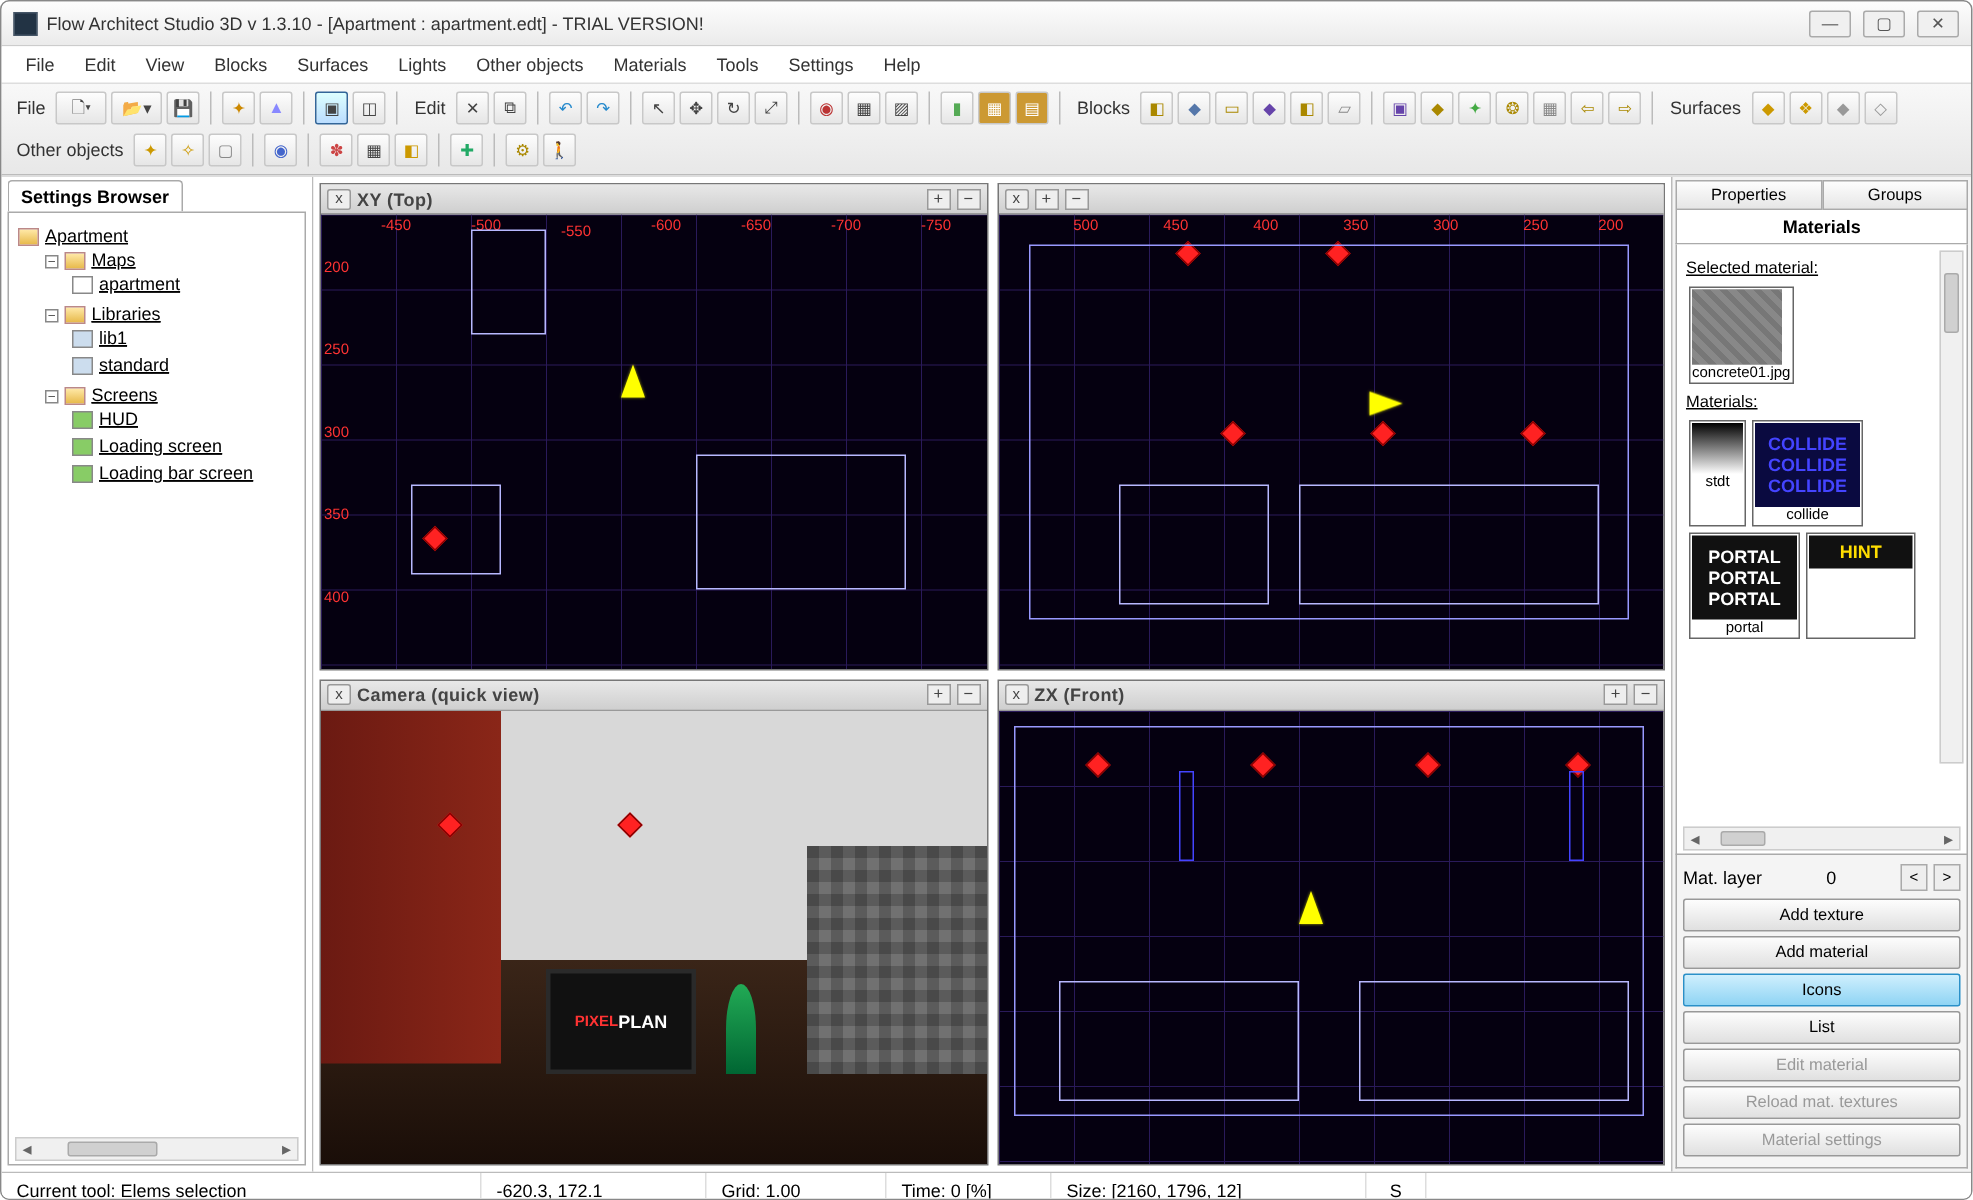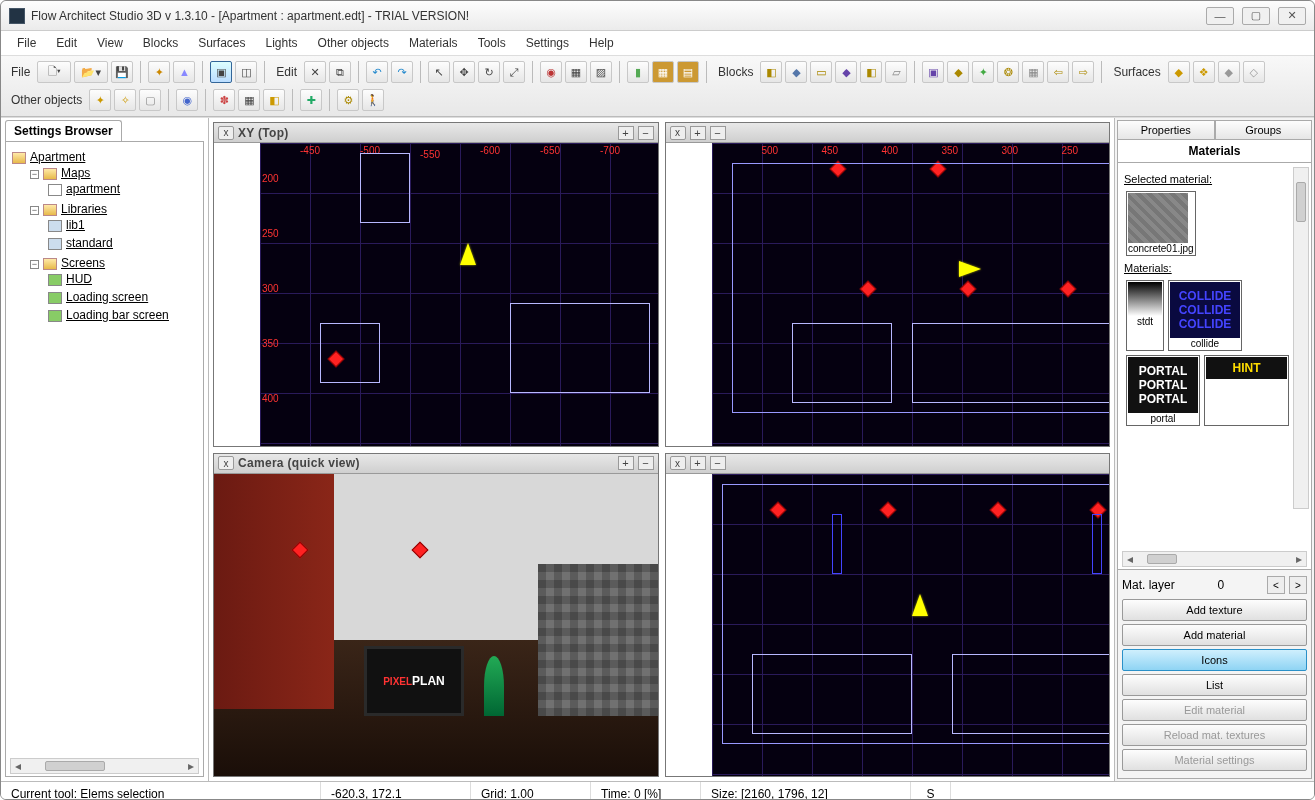--- a/index.html
+++ b/index.html
@@ -32,21 +32,21 @@
 .scroll-h .thumb { width:60px; height:10px; background:#d0d0d0; border:1px solid #aaa; border-radius:2px; margin-left:20px;}
 .scroll-h .arr { width:14px; display:flex;justify-content:center; color:#666;}
 
 .center { flex:1; padding:4px; display:grid; grid-template-columns:1fr 1fr; grid-template-rows:1fr 1fr; gap:6px; background:#fff;}
 .viewport { border:1px solid #777; display:flex; flex-direction:column; min-height:0; }
 .vp-head { height:20px; background:linear-gradient(#e8e8e8,#cfcfcf); border-bottom:1px solid #999; display:flex; align-items:center; padding:0 4px; gap:4px; font-size:11px; color:#444;}
 .vp-head .xbtn { width:16px;height:14px;border:1px solid #999;background:#eee;display:flex;align-items:center;justify-content:center;font-size:10px; border-radius:2px;}
 .vp-head .vtitle { flex:1; font-weight:bold; letter-spacing:0.3px; }
 .vp-head .pm { width:16px;height:14px;border:1px solid #999;background:#eee;display:flex;align-items:center;justify-content:center;font-size:11px;}
 .vp-body { flex:1; position:relative; overflow:hidden; }
-.grid-bg { width:100%; height:100%; background:#050010; position:relative;margin-left:46px; }
+.grid-bg { width:100%; height:100%; background:#050010; position:relative; }
 .gridlines { position:absolute; inset:0; background-image:
   linear-gradient(#2a1a5a 1px, transparent 1px),
   linear-gradient(90deg,#2a1a5a 1px, transparent 1px);
   background-size:50px 50px; }
 .redaxis { position:absolute; font-size:10px; color:#f33; }
 .agent-arrow { position:absolute; width:0;height:0; border-left:8px solid transparent;border-right:8px solid transparent;border-bottom:22px solid #ff0; filter:drop-shadow(0 0 1px #aa0);}
 .camera-bg { width:100%;height:100%; background:linear-gradient(#d8d8d8 0%, #d8d8d8 55%, #3a2518 55%, #1a0e08 100%); position:relative;}
 .wall-red { position:absolute; left:0; top:0; width:120px; height:78%; background:linear-gradient(90deg,#6b1a12,#8a2618); }
 .tv { position:absolute; left:150px; bottom:60px; width:100px; height:70px; background:#111; border:3px solid #2a2a2a; display:flex;align-items:center;justify-content:center; color:#f33; font-weight:bold; font-size:10px;}
 .plant { position:absolute; left:270px; bottom:60px; width:20px; height:60px; background:linear-gradient(#2a5,#063); border-radius:50% 50% 0 0;}
@@ -301,20 +301,21 @@
           <div class="plant"></div>
           <div class="red-dot" style="left:80px;top:70px"></div>
           <div class="red-dot" style="left:200px;top:70px"></div>
         </div>
       </div>
     </div>
 
     <div class="viewport">
       <div class="vp-head">
         <div class="xbtn">x</div>
+        <div class="vtitle">ZX (Front)</div>
         <div class="pm">+</div>
         <div class="pm">−</div>
       </div>
       <div class="vp-body">
         <div class="grid-bg">
             <div class="gridlines"></div>
           <div class="red-dot" style="left:60px;top:30px"></div>
           <div class="red-dot" style="left:170px;top:30px"></div>
           <div class="red-dot" style="left:280px;top:30px"></div>
           <div class="red-dot" style="left:380px;top:30px"></div>
@@ -359,21 +360,21 @@
           </div>
         <div class="mat-thumb portal">
             <div class="sw" style="width:70px;height:56px">
               <span>PORTAL</span>
               <span>PORTAL</span>
               <span>PORTAL</span>
             </div>
             <div class="cap">portal</div>
           </div>
         <div class="mat-thumb hint">
-            <div class="sw" style="width:81px;height:22px">
+            <div class="sw" style="width:69px;height:22px">
               <span>HINT</span>
             </div>
           </div>
       </div>
       <div class="rscroll">
           <div class="thumb"></div>
         </div>
       <div class="scroll-h" style="bottom:2px">
           <span class="arr">◂</span>
           <div class="thumb" style="width:30px;margin-left:10px"></div>

